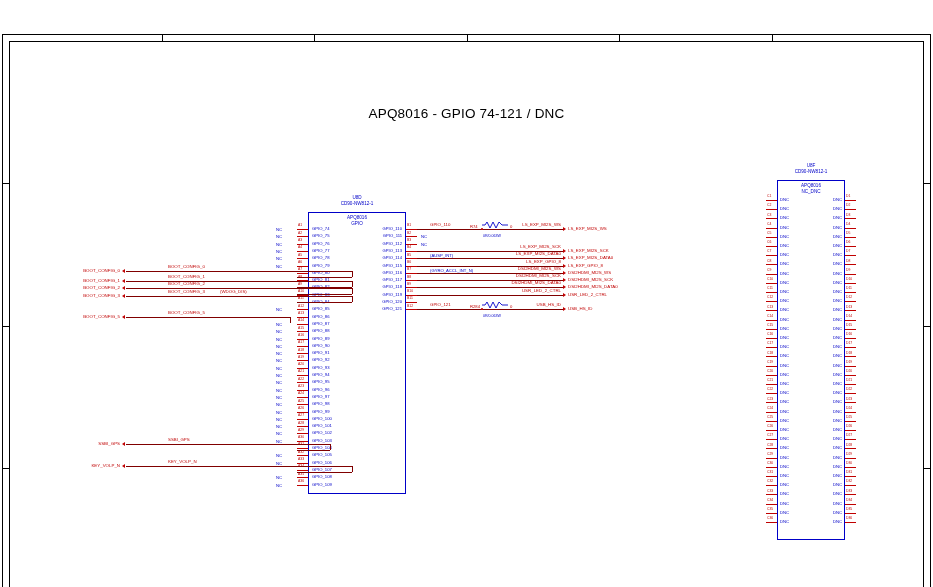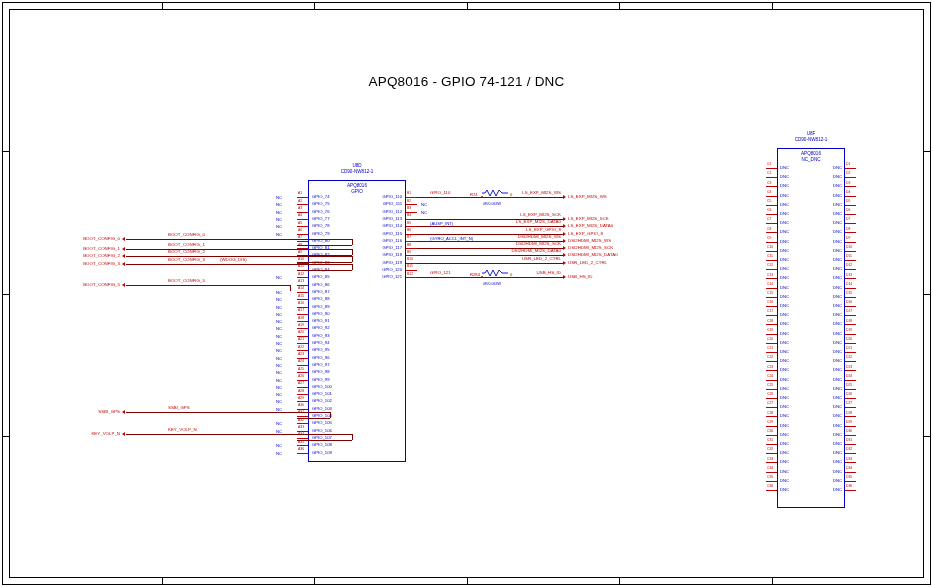--- a/index.html
+++ b/index.html
@@ -2,21 +2,21 @@
 <html><head>
 <meta charset="utf-8">
 <title>APQ8016 - GPIO 74-121 / DNC</title>
 <style>
   html,body{margin:0;padding:0;background:#ffffff;}
   body{
     width:933px;height:587px;position:relative;overflow:hidden;
     font-family:"Liberation Sans","DejaVu Sans",sans-serif;
     -webkit-font-smoothing:none;
   }
-  #sheet{position:absolute;inset:0;background:#fff;}
+  #sheet{position:absolute;inset:0;background:#fff;margin-top:32px;}
 
   
   .frame-outer{position:absolute;left:2px;top:2px;width:929px;height:583px;border:1px solid #000;box-sizing:border-box;}
   .frame-inner{position:absolute;left:9px;top:9px;width:915px;height:569px;border:1px solid #000;box-sizing:border-box;}
   .tick{position:absolute;background:#000;}
   .tick.v{width:1px;height:7px;}
   .tick.h{height:1px;width:7px;}
 
   
   #sheet-title{

